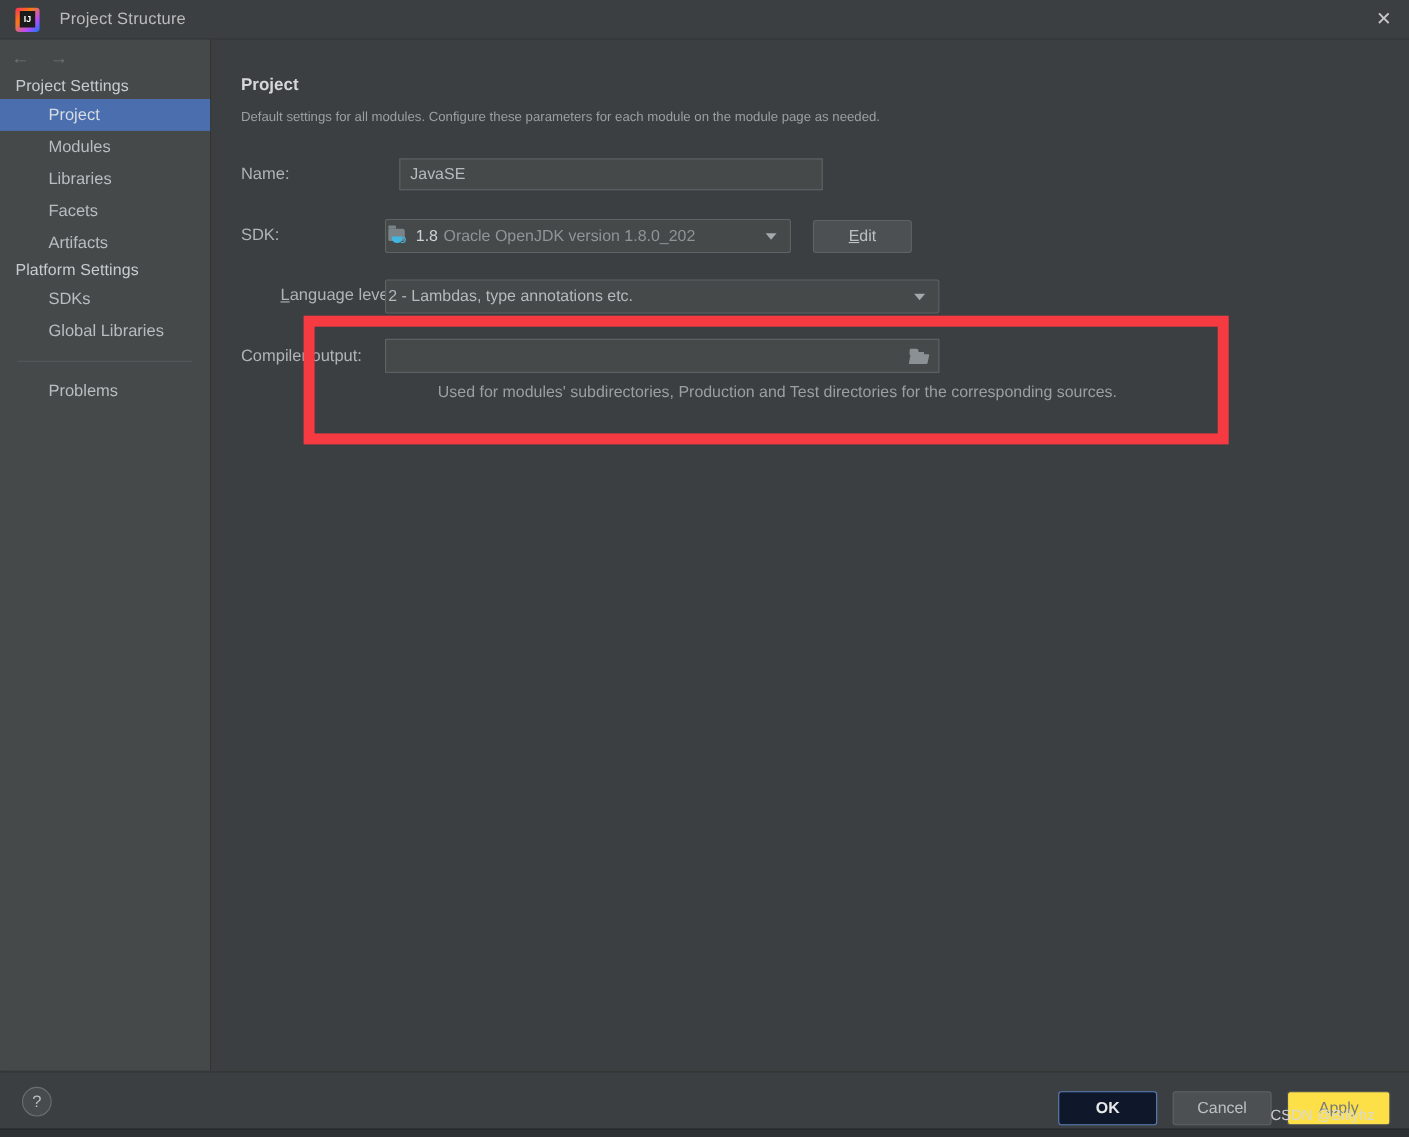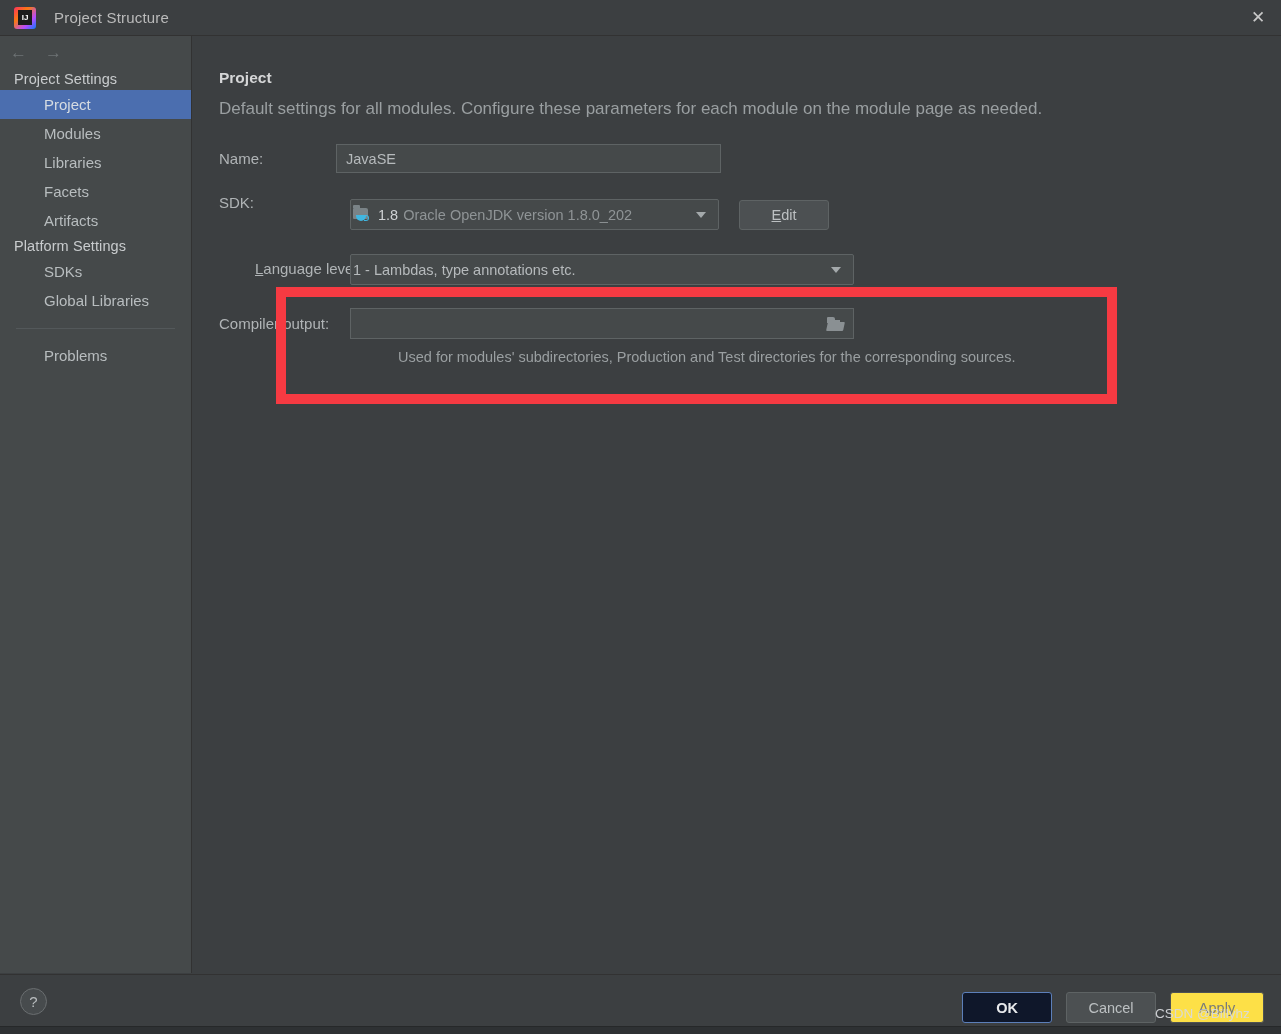--- a/index.html
+++ b/index.html
@@ -112,21 +112,21 @@
   }
   .page-title {
     position: absolute; left: 26px; top: 33px;
     color: #d5d6d7;
     font-size: 15.5px;
     font-weight: bold;
   }
   .page-desc {
     position: absolute; left: 26px; top: 63px;
     color: #9a9fa1;
-    font-size: 17px;
+    font-size: 12px;
   }
 
   .row-label {
     position: absolute;
     color: #b0b4b6;
     font-size: 15px;
     white-space: nowrap;
   }
   .mnemonic { text-decoration: underline; }
 
@@ -343,42 +343,42 @@
     <div class="nav-sep"></div>
     <div class="nav-item">Problems</div>
   </div>
 
   <div class="content">
 
     <div class="page-title">Project</div>
     <div class="page-desc">Default settings for all modules. Configure these parameters for each module on the module page as needed.</div>
 
     <div class="row-label" style="left:26px; top:114px;">Name:</div>
-    <div class="textfield" style="left:143px; top:108px; width:385px; height:29px;text-align:right;">
+    <div class="textfield" style="left:170px; top:108px; width:385px; height:29px;text-align:right;">
       <span>JavaSE</span>
     </div>
 
-    <div class="row-label" style="left:26px; top:158px;">SDK:</div>
+    <div class="row-label" style="left:26px; top:169px;">SDK:</div>
     <div class="combo" style="left:157px; top:163px; width:369px; height:31px;">
       <span class="sdk-icon">
         <span class="folder"></span>
           <span class="cup"></span>
       </span>
       <span class="sdk-ver">1.8</span>
       <span class="sdk-rest">Oracle OpenJDK version 1.8.0_202</span>
       <span class="arrow"></span>
     </div>
     <div class="btn" style="left:546px; top:164px; width:90px; height:30px;">
       <span class="mnemonic">E</span>
         <span>dit</span>
     </div>
 
     <div class="row-label" style="left:26px; top:224px;margin-left:36px;"><span class="mnemonic">L</span><span>anguage level:</span></div>
     <div class="combo" style="left:157px; top:218px; width:504px; height:31px;">
-      <span>1 - Lambdas, type annotations etc.</span>
+      <span>2 - Lambdas, type annotations etc.</span>
       <span class="arrow"></span>
     </div>
 
     <div class="row-label" style="left:26px; top:279px;">Compiler output:</div>
     <div class="textfield" style="left:157px; top:272px; width:504px; height:31px;">
       <span></span>
       <span class="browse-icon">
         <span class="b1"></span>
           <span class="b2"></span>
           <span class="b3"></span>

